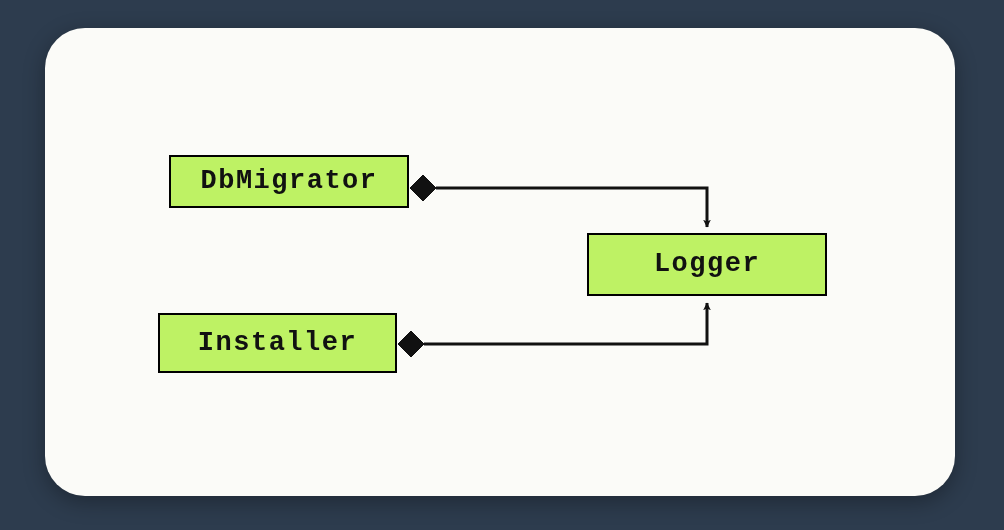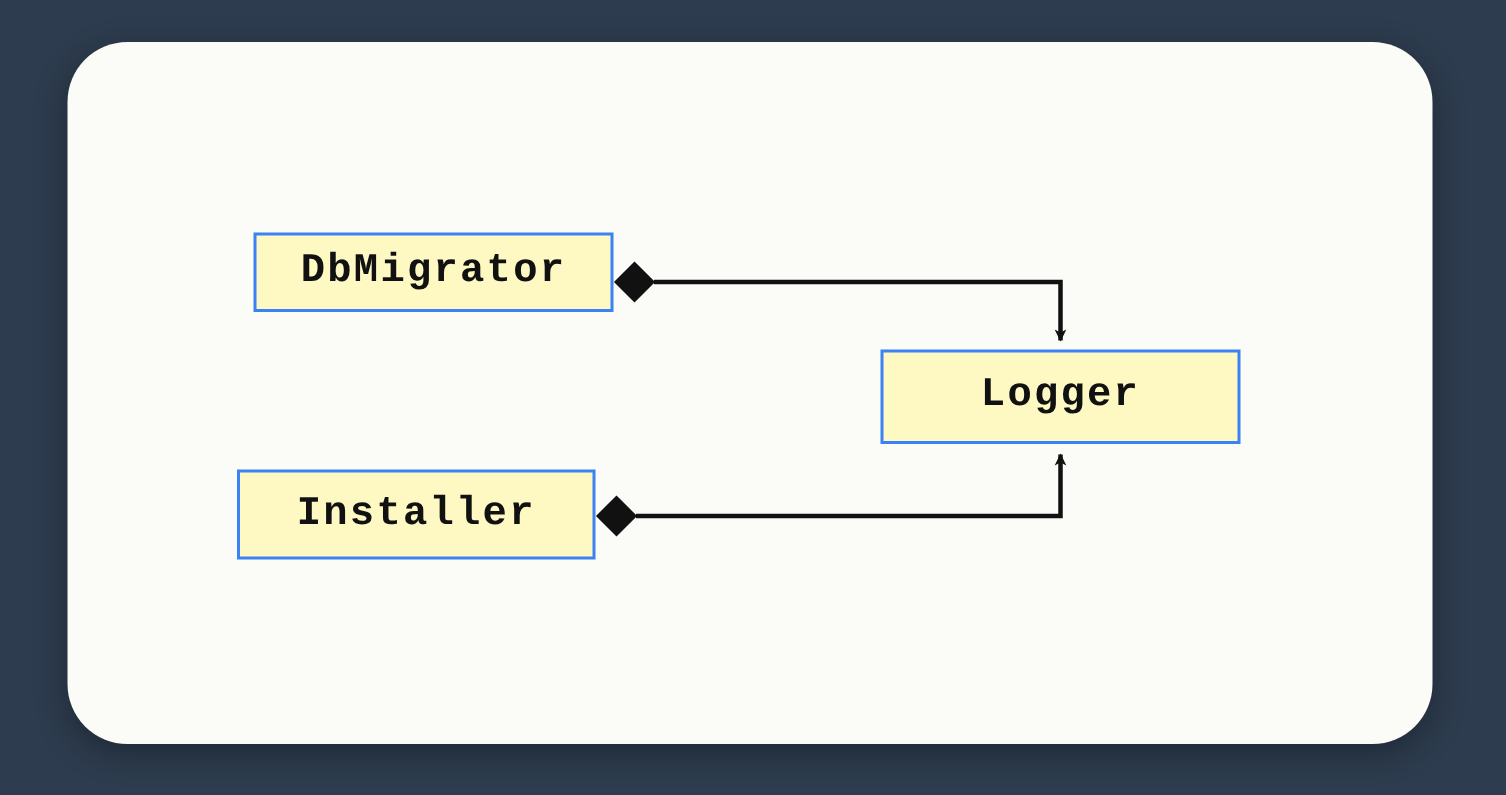--- a/index.html
+++ b/index.html
@@ -31,22 +31,22 @@
   #canvas {
     position: absolute;
     left: 0;
     top: 0;
     width: 1004px;
     height: 530px;
   }
   .node {
     position: absolute;
     box-sizing: border-box;
-    background: #fef9c3;
-    border: 2px solid #3b82f6;
+    background: #bef264;
+    border: 2px solid #000000;
     display: flex;
     align-items: center;
     justify-content: center;
   }
   .node-label {
     font-family: "Liberation Mono", "DejaVu Sans Mono", monospace;
     font-weight: bold;
     font-size: 27px;
     letter-spacing: 1.5px;
     color: #111111;

